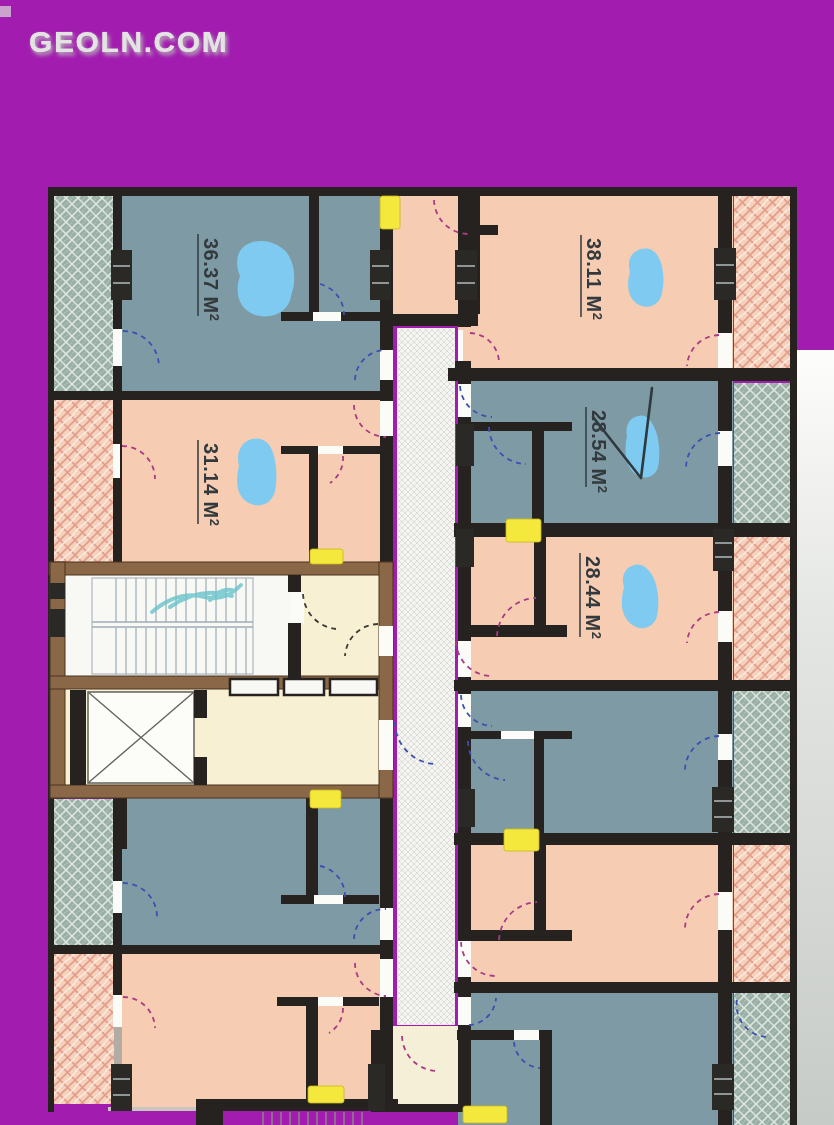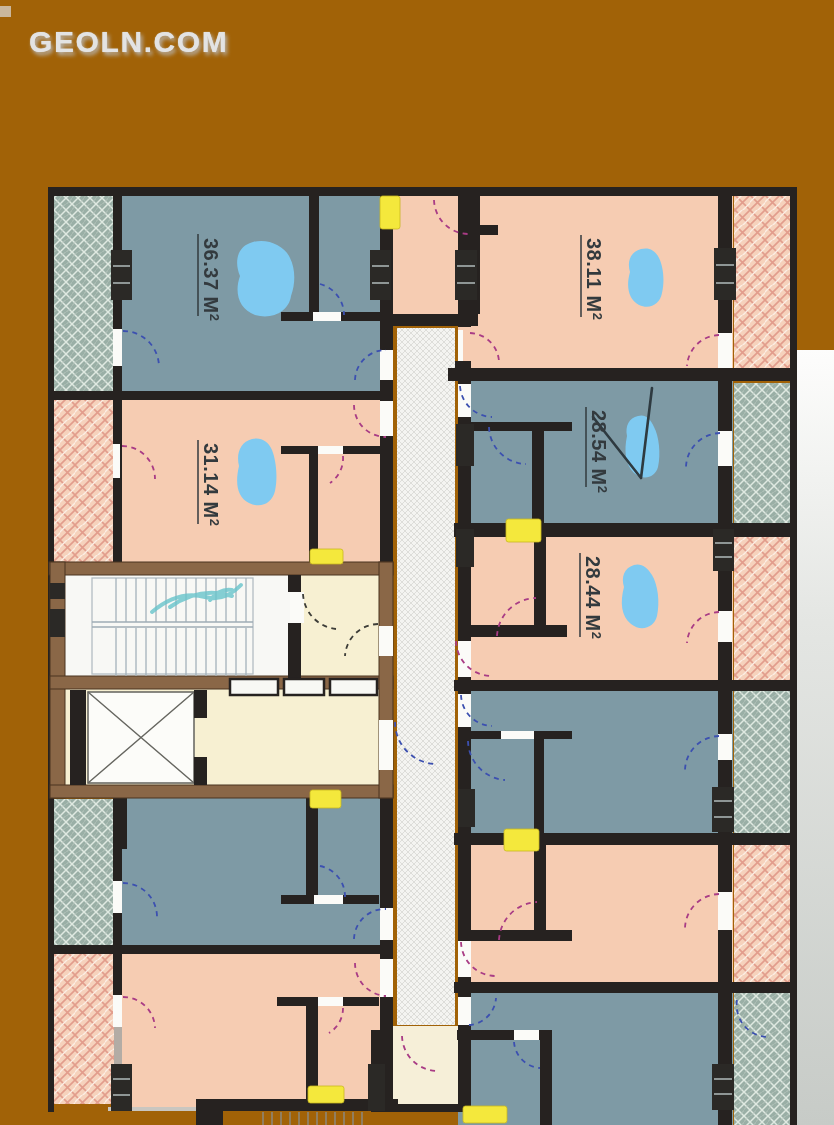--- a/index.html
+++ b/index.html
@@ -1,16 +1,16 @@
 <!DOCTYPE html>
 <html><head>
 <meta charset="utf-8">
 <style>
   html,body{margin:0;padding:0;background:#ffffff;}
-  #page{position:relative;width:834px;height:1125px;background:#a16207;overflow:hidden;
+  #page{position:relative;width:834px;height:1125px;background:#a21caf;overflow:hidden;
         font-family:"Liberation Sans", sans-serif;}
   #wm{position:absolute;left:29px;top:25px;font-size:30px;font-weight:bold;letter-spacing:1.6px;
       color:#e3e3e3;text-shadow:0 0 1px #d5d5d5, 2px 3px 4px #b9b9b9;}
   svg{position:absolute;left:0;top:0;}
 </style>
 </head>
 <body>
 <div id="page">
 
 <div style="position:absolute;left:0px;top:6px;width:11px;height:11px;background:#dcdcdc;opacity:.7"></div>

